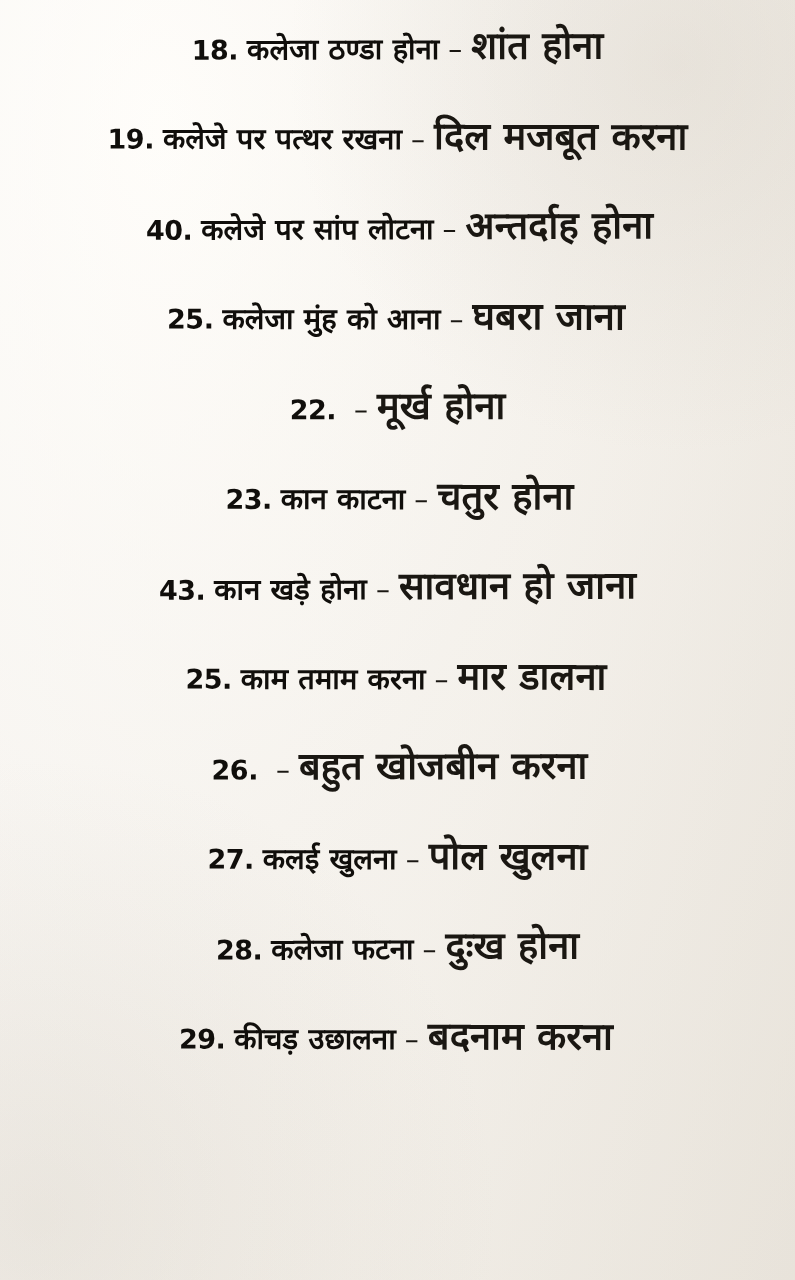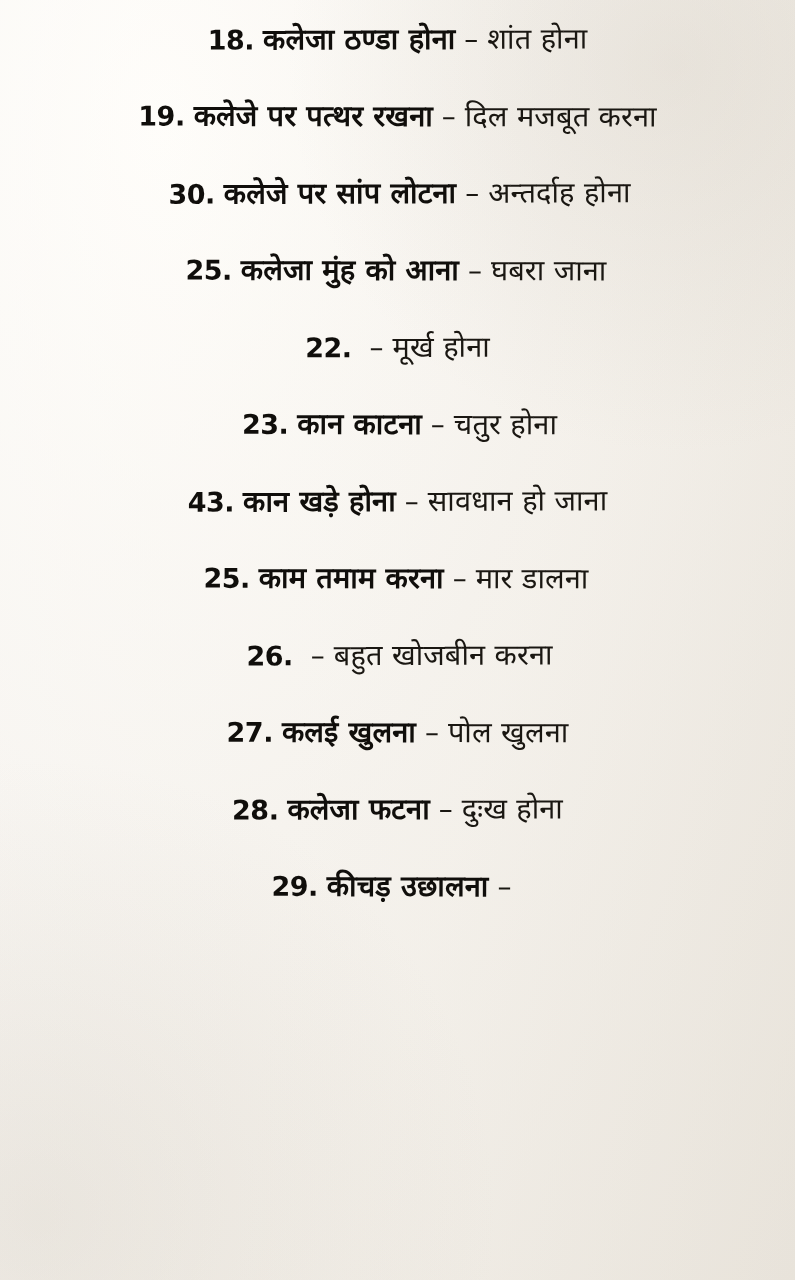--- a/index.html
+++ b/index.html
@@ -63,22 +63,22 @@
     color: #100e0b;
     letter-spacing: 0.1px;
   }
   .dash {
     font-size: 28px;
     font-weight: 400;
     margin: 0 9px;
     color: #1a1712;
   }
   .meaning {
-    font-size: 29px;
-    font-weight: 400;
+    font-size: 38px;
+    font-weight: 700;
     color: #1a1712;
     letter-spacing: 0.1px;
   }
   
   .idiom-row:nth-child(odd)  { transform: rotate(-0.18deg); }
   .idiom-row:nth-child(even) { transform: rotate(0.12deg); }
   .idiom-row:nth-child(3n)   { margin-left: 4px; }
   .idiom-row:nth-child(4n)   { margin-left: -3px; }
 </style>
 </head>
@@ -95,21 +95,21 @@
     </li>
 
     <li class="idiom-row">
       <span class="num">19.</span>
       <span class="phrase">कलेजे पर पत्थर रखना</span>
       <span class="dash">–</span>
       <span class="meaning">दिल मजबूत करना</span>
     </li>
 
     <li class="idiom-row">
-      <span class="num">30.</span>
+      <span class="num">40.</span>
       <span class="phrase">कलेजे पर सांप लोटना</span>
       <span class="dash">–</span>
       <span class="meaning">अन्तर्दाह होना</span>
     </li>
 
     <li class="idiom-row">
       <span class="num">25.</span>
       <span class="phrase">कलेजा मुंह को आना</span>
       <span class="dash">–</span>
       <span class="meaning">घबरा जाना</span>
@@ -159,16 +159,17 @@
       <span class="num">28.</span>
       <span class="phrase">कलेजा फटना</span>
       <span class="dash">–</span>
       <span class="meaning">दुःख होना</span>
     </li>
 
     <li class="idiom-row">
       <span class="num">29.</span>
       <span class="phrase">कीचड़ उछालना</span>
       <span class="dash">–</span>
+      <span class="meaning">बदनाम करना</span>
     </li>
 
   </ul>
 </div>
 
 </body></html>

